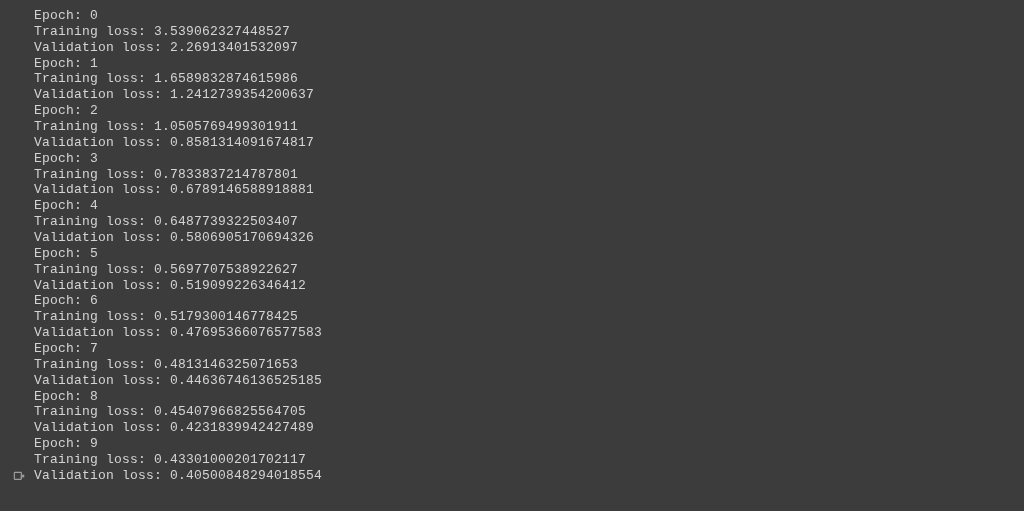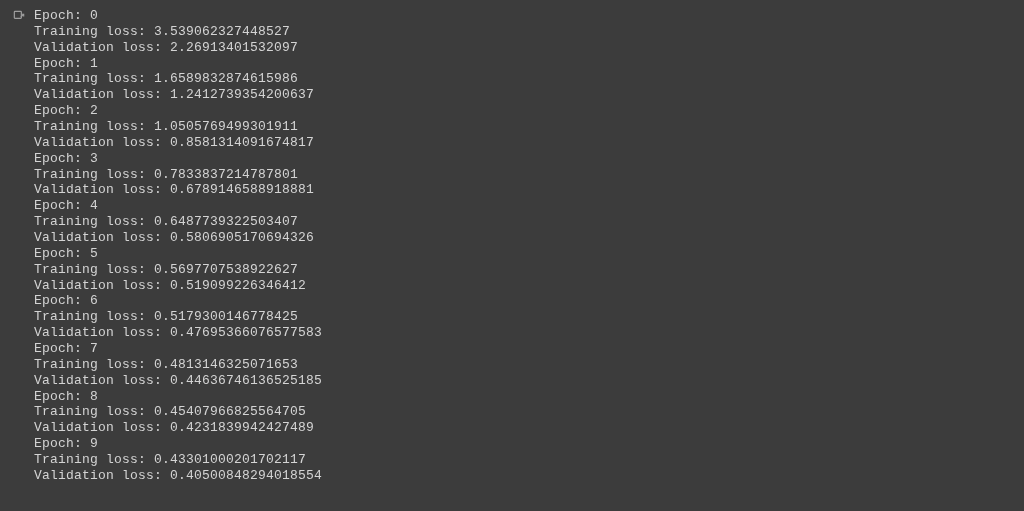--- a/index.html
+++ b/index.html
@@ -12,21 +12,21 @@
       font-family: "Courier New", Courier, monospace;
       font-size: 13px;
       color: #d4d4d4;
       width: 1024px;
       height: 511px;
       overflow: hidden;
       padding: 8px 0 0 12px;
     }
     .output-container {
       display: flex;
-      align-items: flex-start;
+      align-items: flex-end;
     }
     .gutter {
       width: 22px;
       flex-shrink: 0;
       padding-top: 1px;
     }
     .gutter svg {
       display: block;
     }
     .output {

